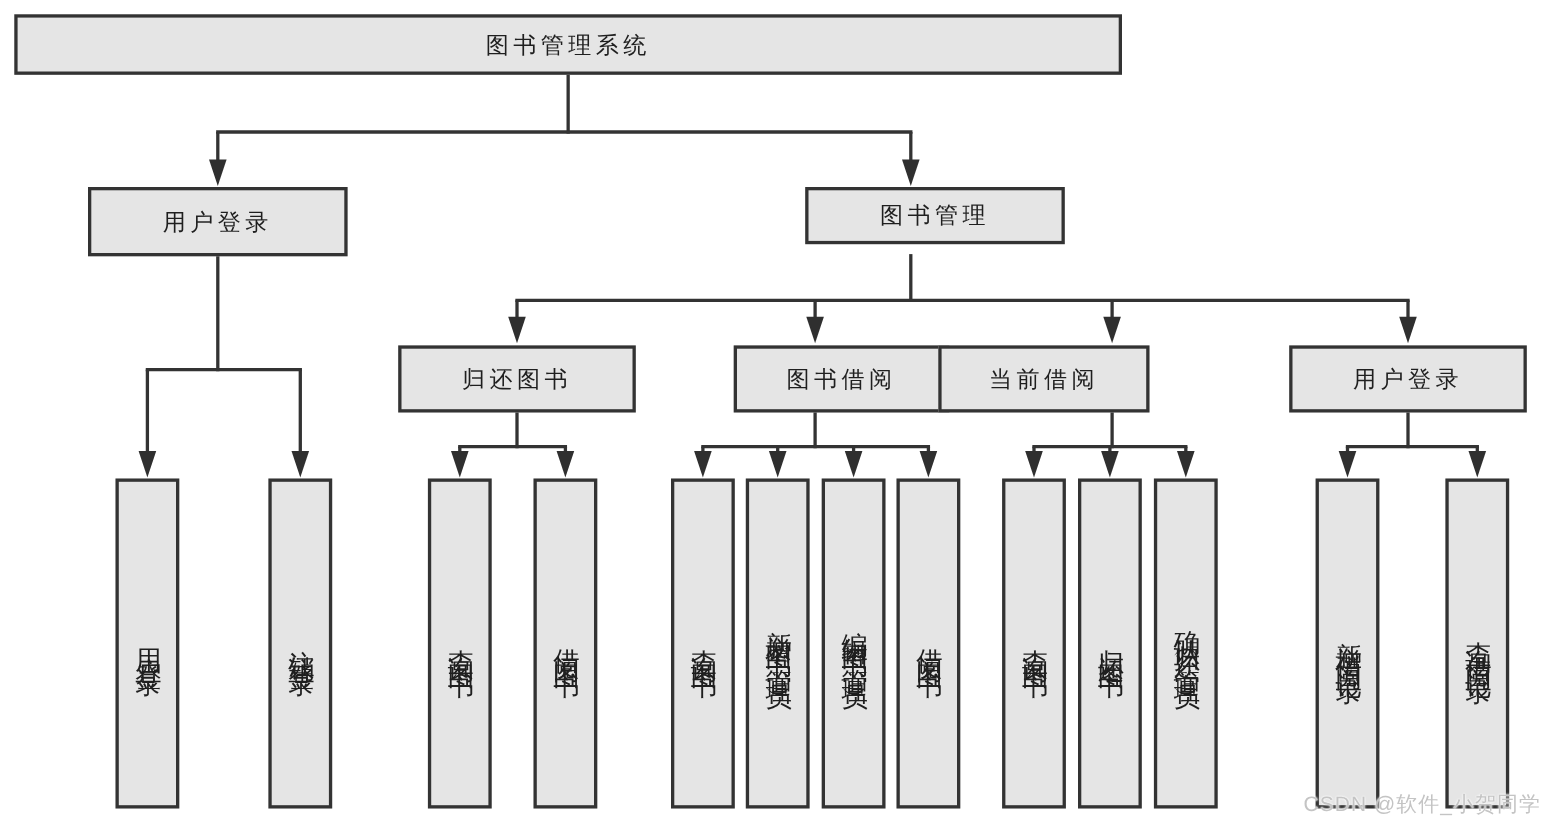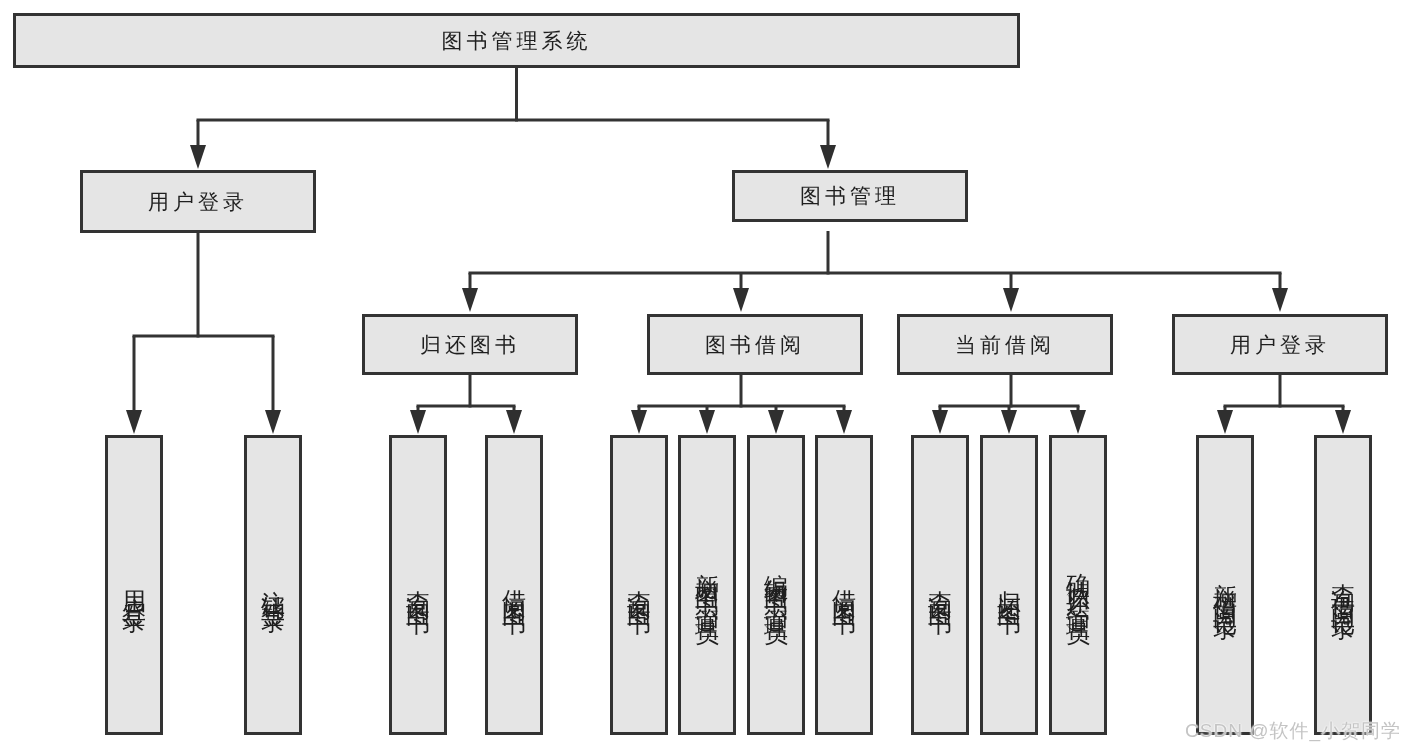--- a/index.html
+++ b/index.html
@@ -45,22 +45,22 @@
     color: #1f1f1f;
     line-height: 1;
     white-space: nowrap;
   }
 
   
   .n-root            { left: 13px;   top: 13px;  width: 1007px; height: 55px; }
   .n-user-login      { left: 80px;   top: 170px; width: 236px;  height: 63px; }
   .n-book-mgmt       { left: 732px;  top: 170px; width: 236px;  height: 52px; align-items: center; }
   .n-new-book-rec    { left: 362px;  top: 314px; width: 216px;  height: 61px; }
-  .n-book-borrow     { left: 647px;  top: 314px; width: 216px;  height: 61px; }
-  .n-current-borrow  { left: 897px;  top: 314px; width: 216px;  height: 61px; font-family: Liberation Mono, monospace; }
+  .n-book-borrow     { left: 667px;  top: 314px; width: 196px;  height: 61px; }
+  .n-current-borrow  { left: 853px;  top: 314px; width: 192px;  height: 61px; font-family: Liberation Mono, monospace; }
   .n-borrow-records  { left: 1172px; top: 314px; width: 216px;  height: 61px; }
 
   .leaf { top: 435px; width: 58px; height: 300px; }
   .n-leaf-1  { left: 105px; }
   .n-leaf-2  { left: 244px; }
   .n-leaf-3  { left: 389px; }
   .n-leaf-4  { left: 485px; }
   .n-leaf-5  { left: 610px; }
   .n-leaf-6  { left: 678px; }
   .n-leaf-7  { left: 747px; }

